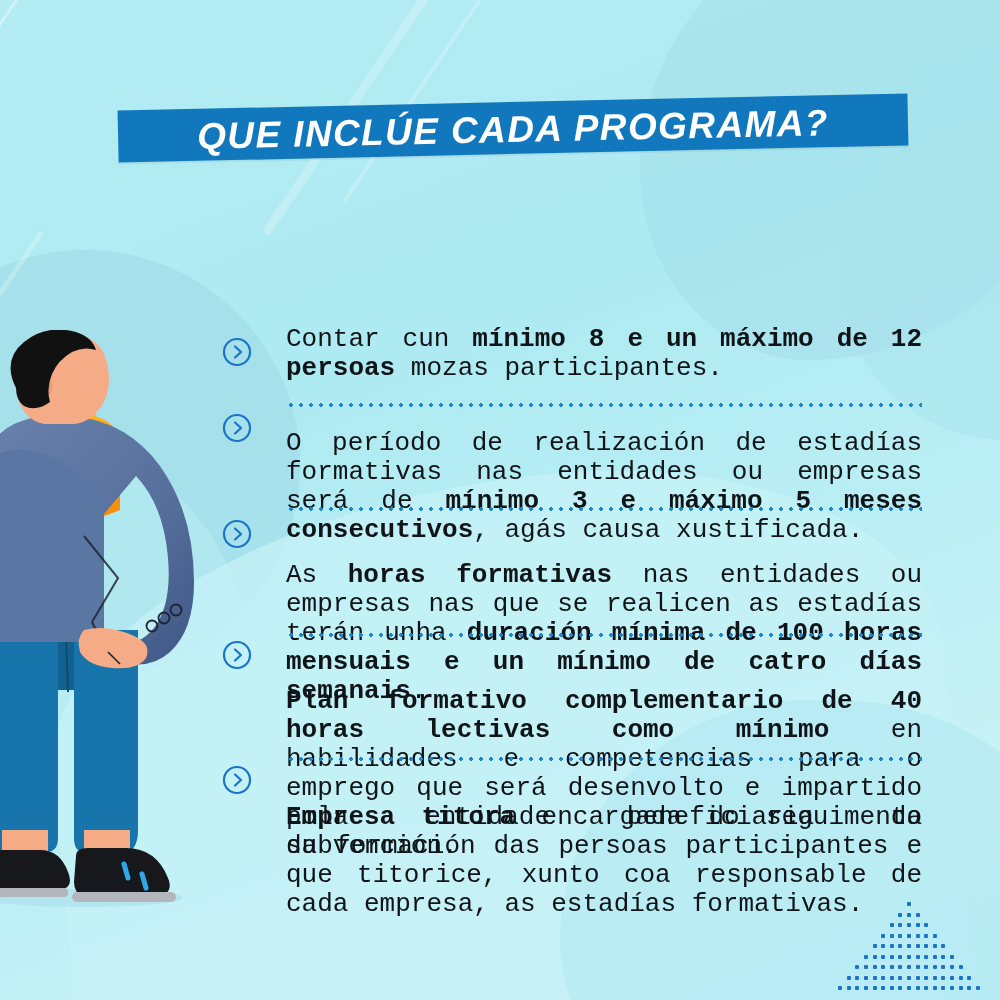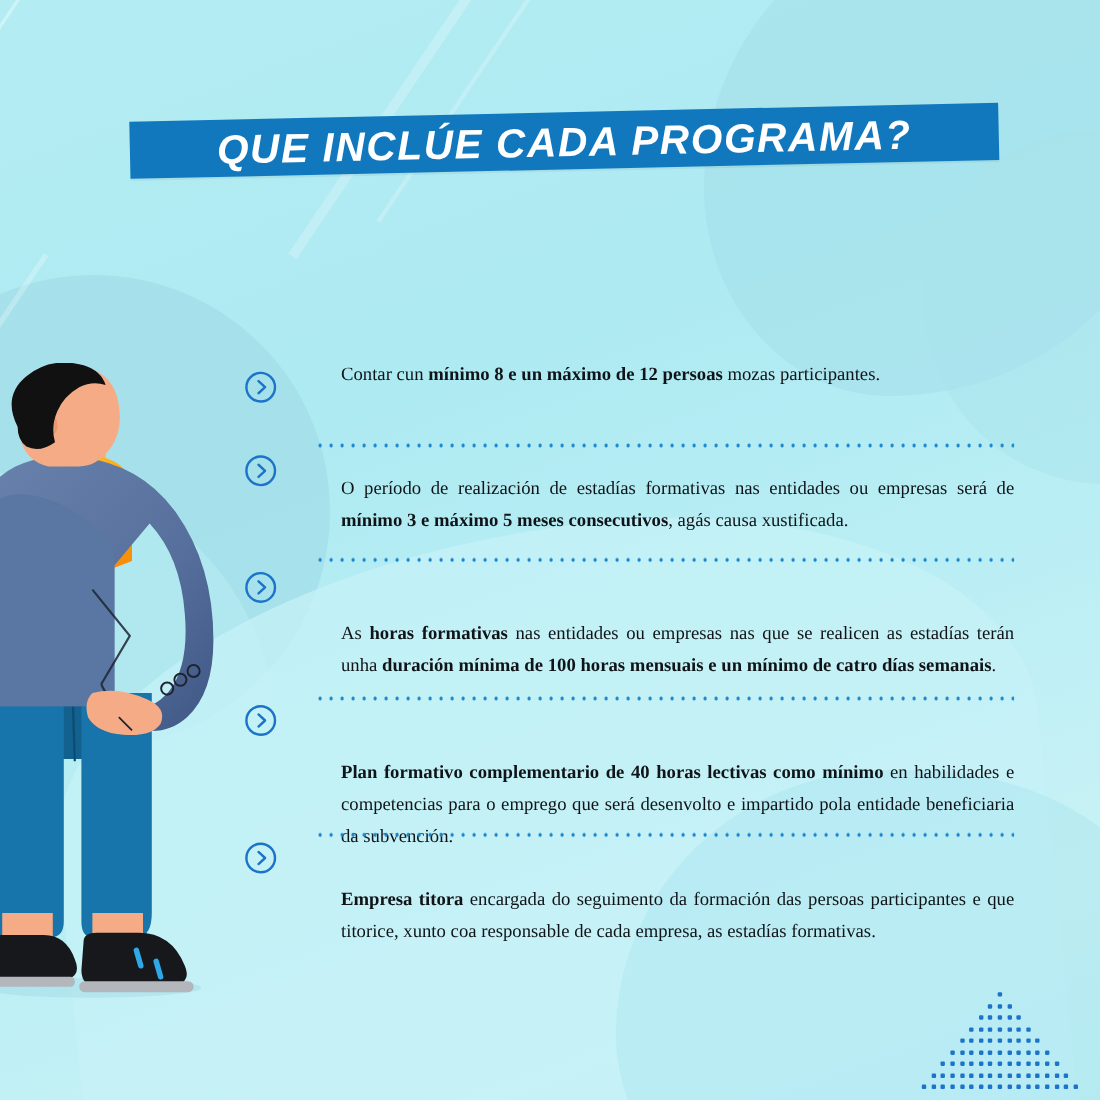--- a/index.html
+++ b/index.html
@@ -160,26 +160,26 @@
   }
   .marker {
     position: absolute;
     left: 0;
     width: 30px;
     height: 30px;
   }
   .marker svg { display:block; }
 
   .bullet-text {
-    margin-left: 88px;
+    margin-left: 64px;
     color: #101418;
-    font-size: 17px;
+    font-size: 26px;
     line-height: 29px;
     text-align: justify;
-    font-family: Liberation Serif, serif;
+    font-family: Liberation Mono, monospace;
   }
   .bullet-text b { font-weight: bold; }
 
   .divider {
     margin-left: 64px;
     height: 4px;
     background-image: radial-gradient(circle, #1b86d0 1.6px, rgba(0,0,0,0) 1.7px);
     background-size: 10px 4px;
     background-repeat: repeat-x;
     background-position: 0 50%;

